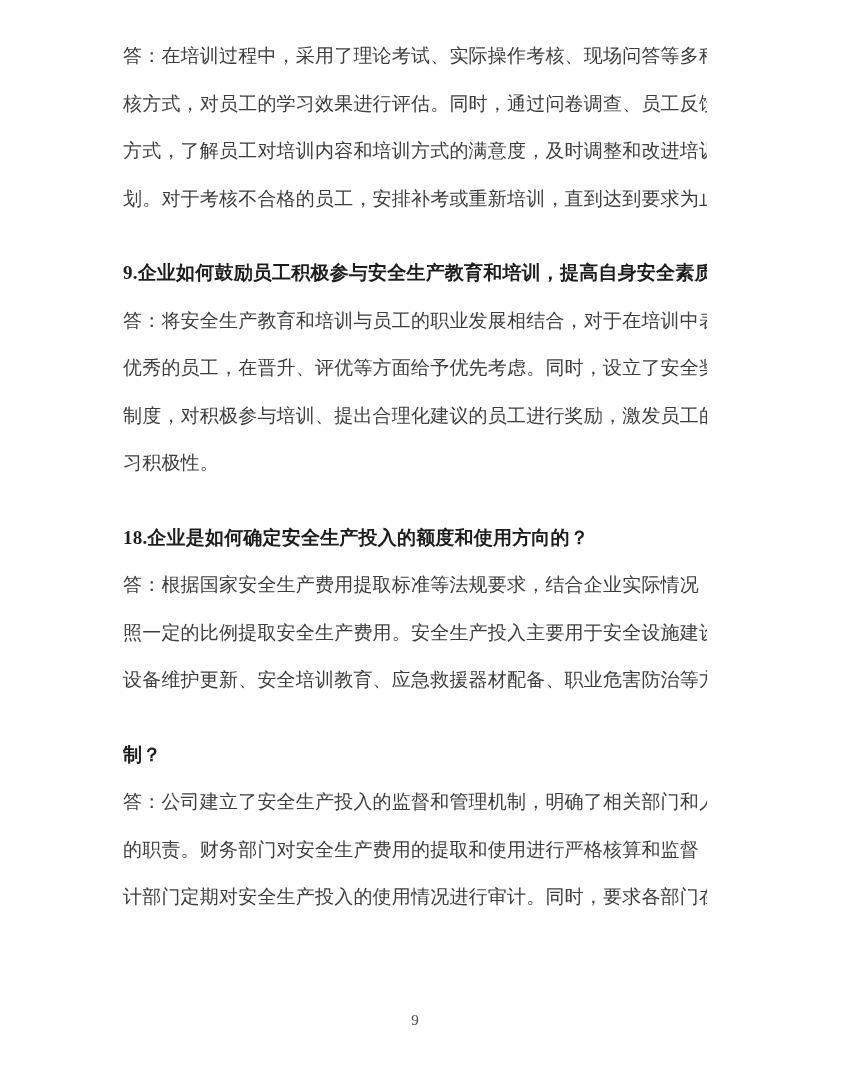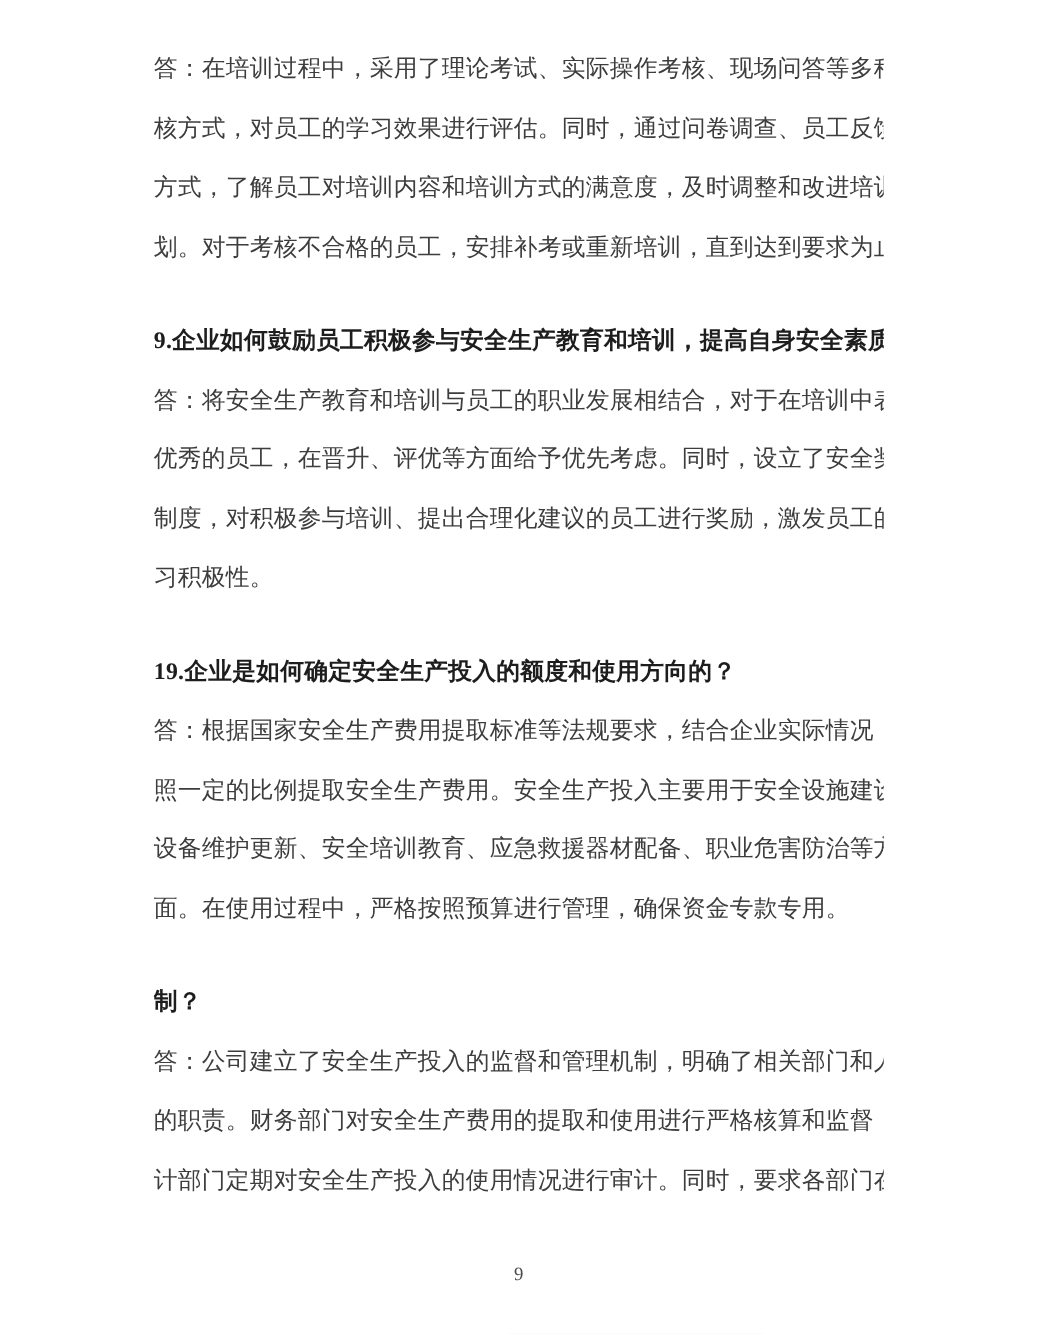--- a/index.html
+++ b/index.html
@@ -75,28 +75,27 @@
     </div>
 
     <div class="para answer">
       <div class="line">答：将安全生产教育和培训与员工的职业发展相结合，对于在培训中表现</div>
       <div class="line">优秀的员工，在晋升、评优等方面给予优先考虑。同时，设立了安全奖励</div>
       <div class="line">制度，对积极参与培训、提出合理化建议的员工进行奖励，激发员工的学</div>
       <div class="line short">习积极性。</div>
     </div>
 
     <div class="para heading gap-before">
-      <div class="line short">19.企业是如何确定安全生产投入的额度和使用方向的？</div>
+      <div class="line short">18.企业是如何确定安全生产投入的额度和使用方向的？</div>
     </div>
 
     <div class="para answer">
       <div class="line">答：根据国家安全生产费用提取标准等法规要求，结合企业实际情况，按</div>
       <div class="line">照一定的比例提取安全生产费用。安全生产投入主要用于安全设施建设、</div>
       <div class="line">设备维护更新、安全培训教育、应急救援器材配备、职业危害防治等方</div>
-      <div class="line short">面。在使用过程中，严格按照预算进行管理，确保资金专款专用。</div>
     </div>
 
     <div class="para heading gap-before">
       <div class="line short">制？</div>
     </div>
 
     <div class="para answer">
       <div class="line">答：公司建立了安全生产投入的监督和管理机制，明确了相关部门和人员</div>
       <div class="line">的职责。财务部门对安全生产费用的提取和使用进行严格核算和监督，审</div>
       <div class="line">计部门定期对安全生产投入的使用情况进行审计。同时，要求各部门在使</div>

